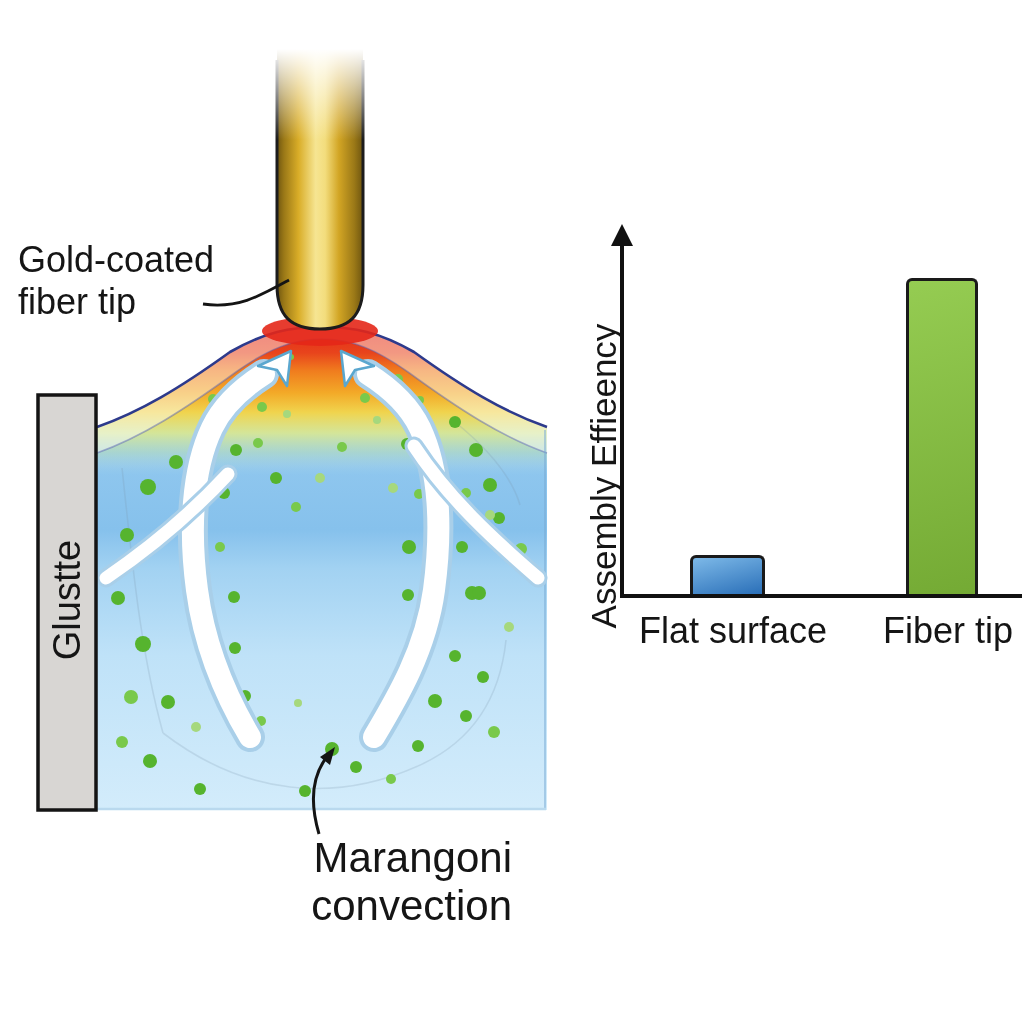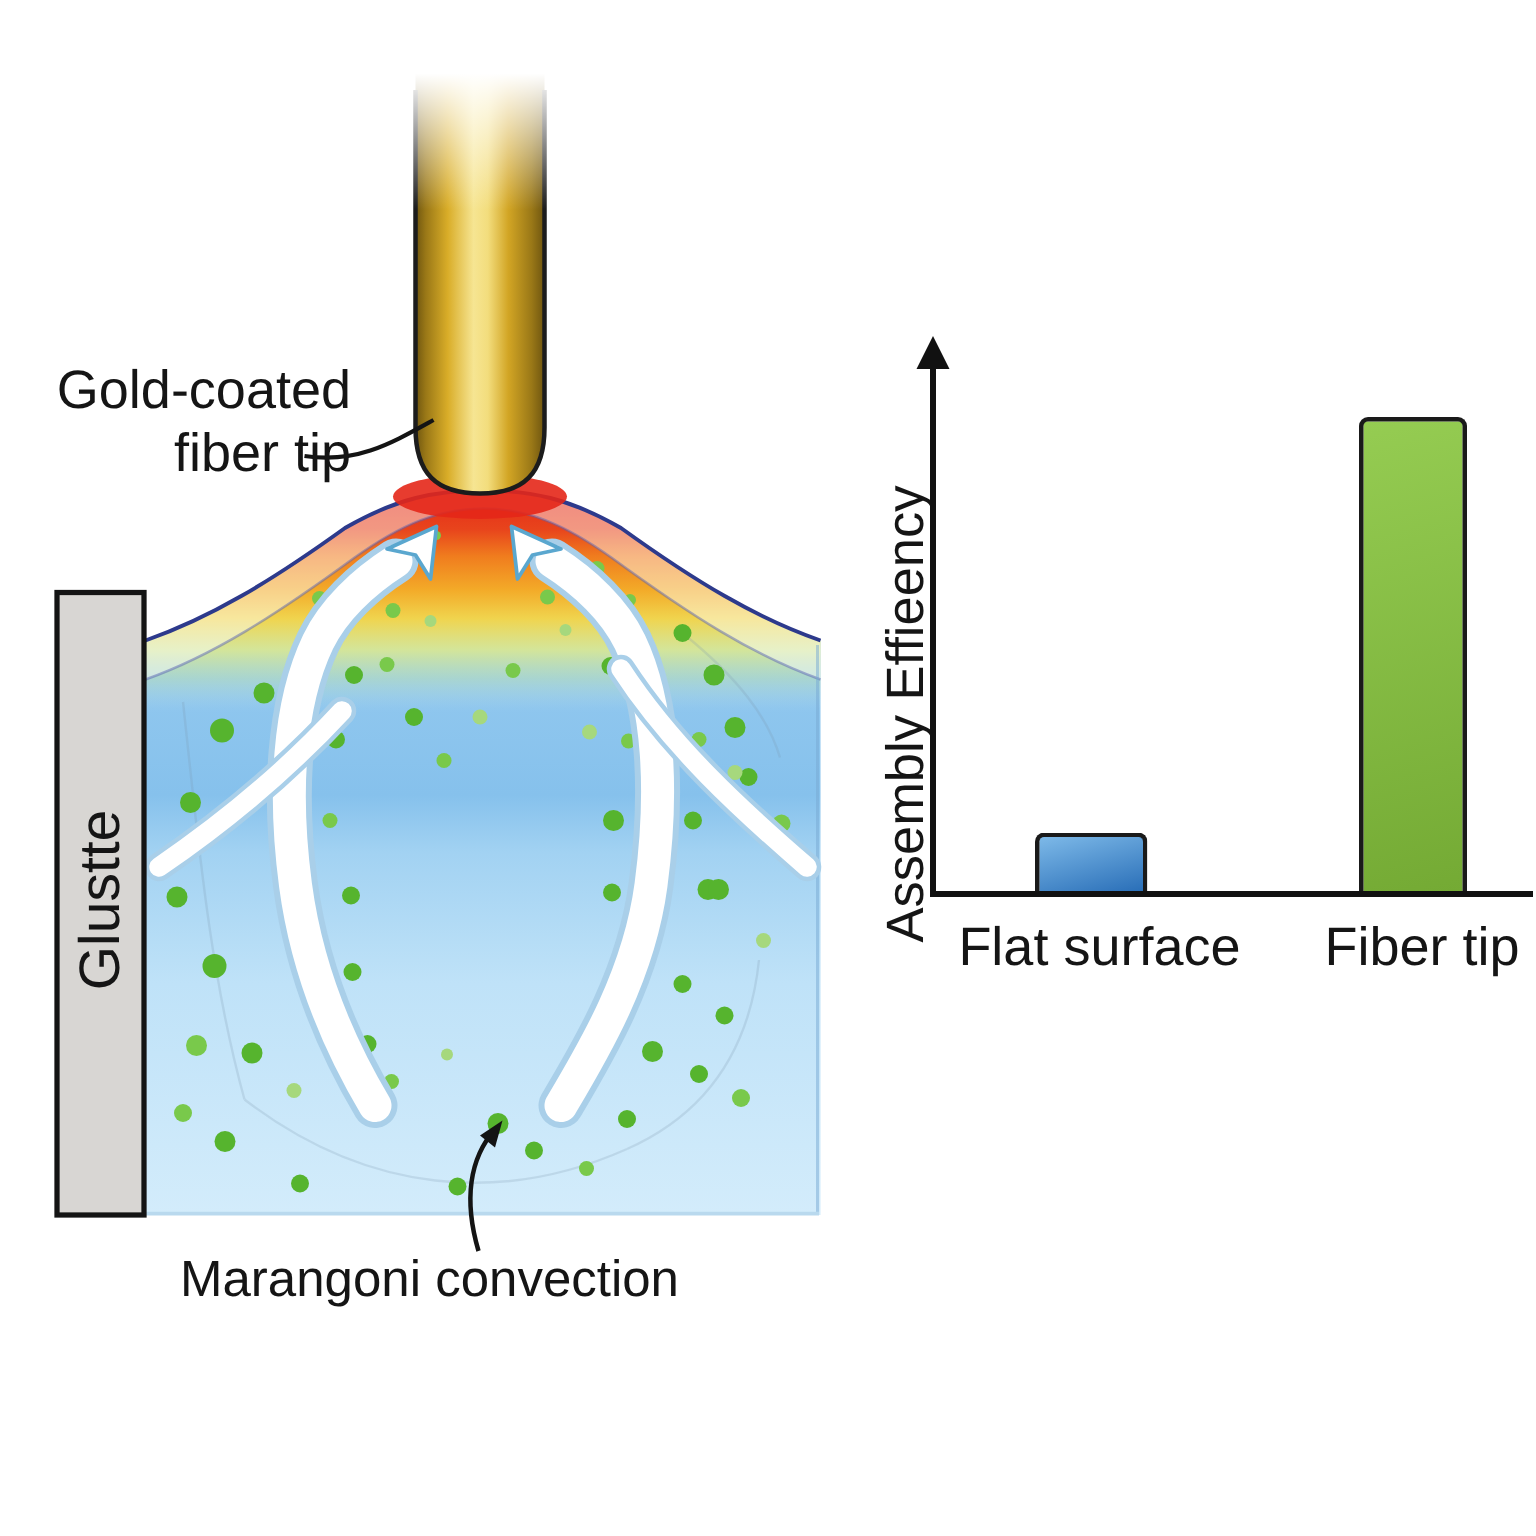--- a/index.html
+++ b/index.html
@@ -2,24 +2,24 @@
 <html><head>
 <meta charset="utf-8">
 <style>
   html,body{margin:0;padding:0;background:#ffffff;}
   #canvas{
     position:relative;width:1024px;height:1024px;overflow:hidden;
     background:#ffffff;font-family:"Liberation Sans", sans-serif;color:#151515;
   }
   .abs{position:absolute;}
   .lbl{color:#151515;}
-  #fiber-label{left:18px;top:239px;width:216px;text-align:right;font-size:36px;line-height:1.16;}
+  #fiber-label{left:18px;top:239px;width:216px;text-align:left;font-size:36px;line-height:1.16;}
   #cuvette-label-wrap{left:-34px;top:578px;width:202px;height:44px;text-align:center;
     transform:rotate(-90deg);font-size:38px;line-height:44px;}
-  #convection-label{left:120px;top:834px;width:380px;text-align:left;font-size:34px;}
+  #convection-label{left:132px;top:834px;width:380px;text-align:right;font-size:42px;}
   
   #chart{left:570px;top:220px;width:454px;height:434px;}
   #chart .y-axis{left:50px;top:16px;width:4px;height:360px;background:#111;}
   #chart .y-arrow{left:41px;top:4px;width:0;height:0;
     border-left:11px solid transparent;border-right:11px solid transparent;border-bottom:22px solid #111;}
   #chart .x-axis{left:50px;top:374px;width:402px;height:4px;background:#111;}
   #chart .bar{bottom:60px;border:3px solid #1a1a1a;border-bottom:none;border-radius:6px 6px 0 0;box-sizing:border-box;}
   #chart #bar-flat{left:120px;width:75px;}
   #chart #bar-fiber{left:336px;width:72px;}
   #chart .cat-label{top:390px;font-size:36px;text-align:right;}

